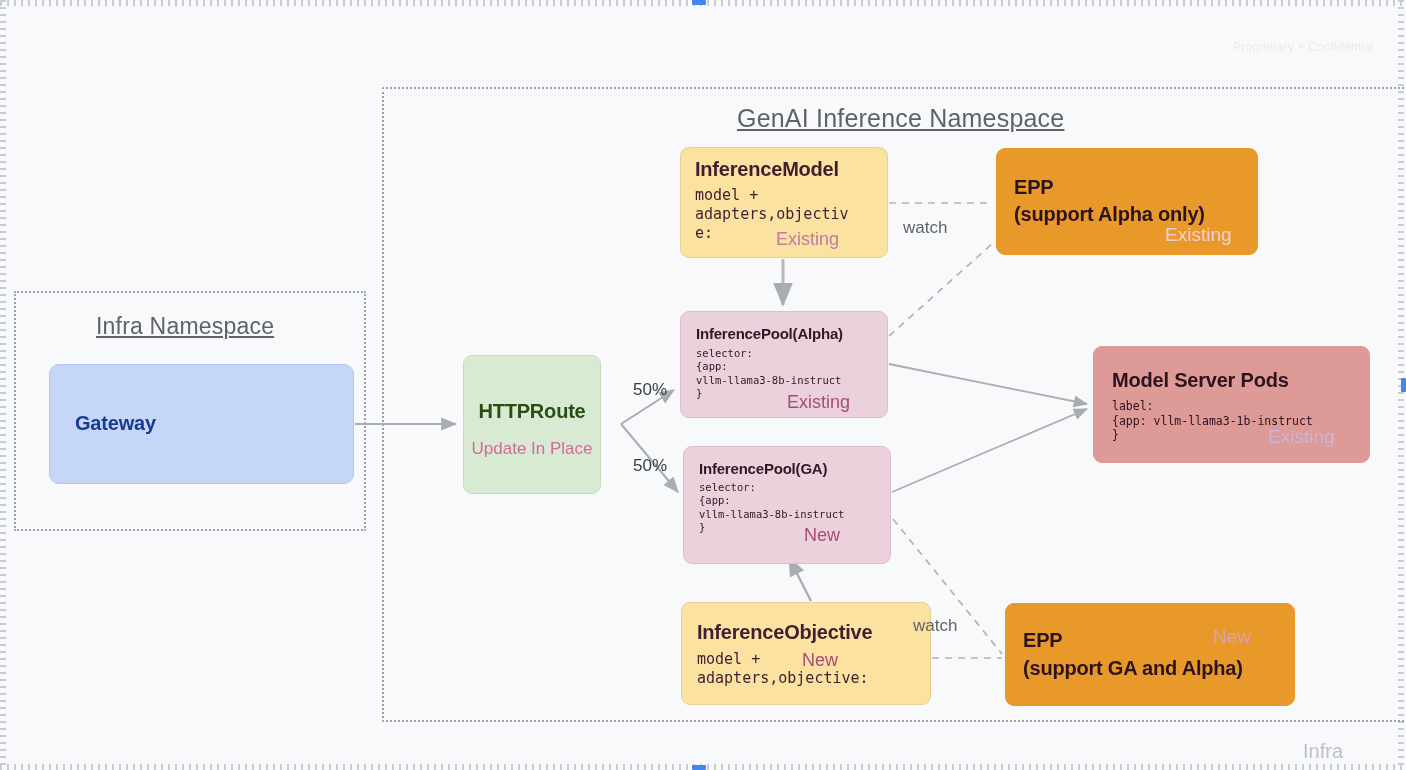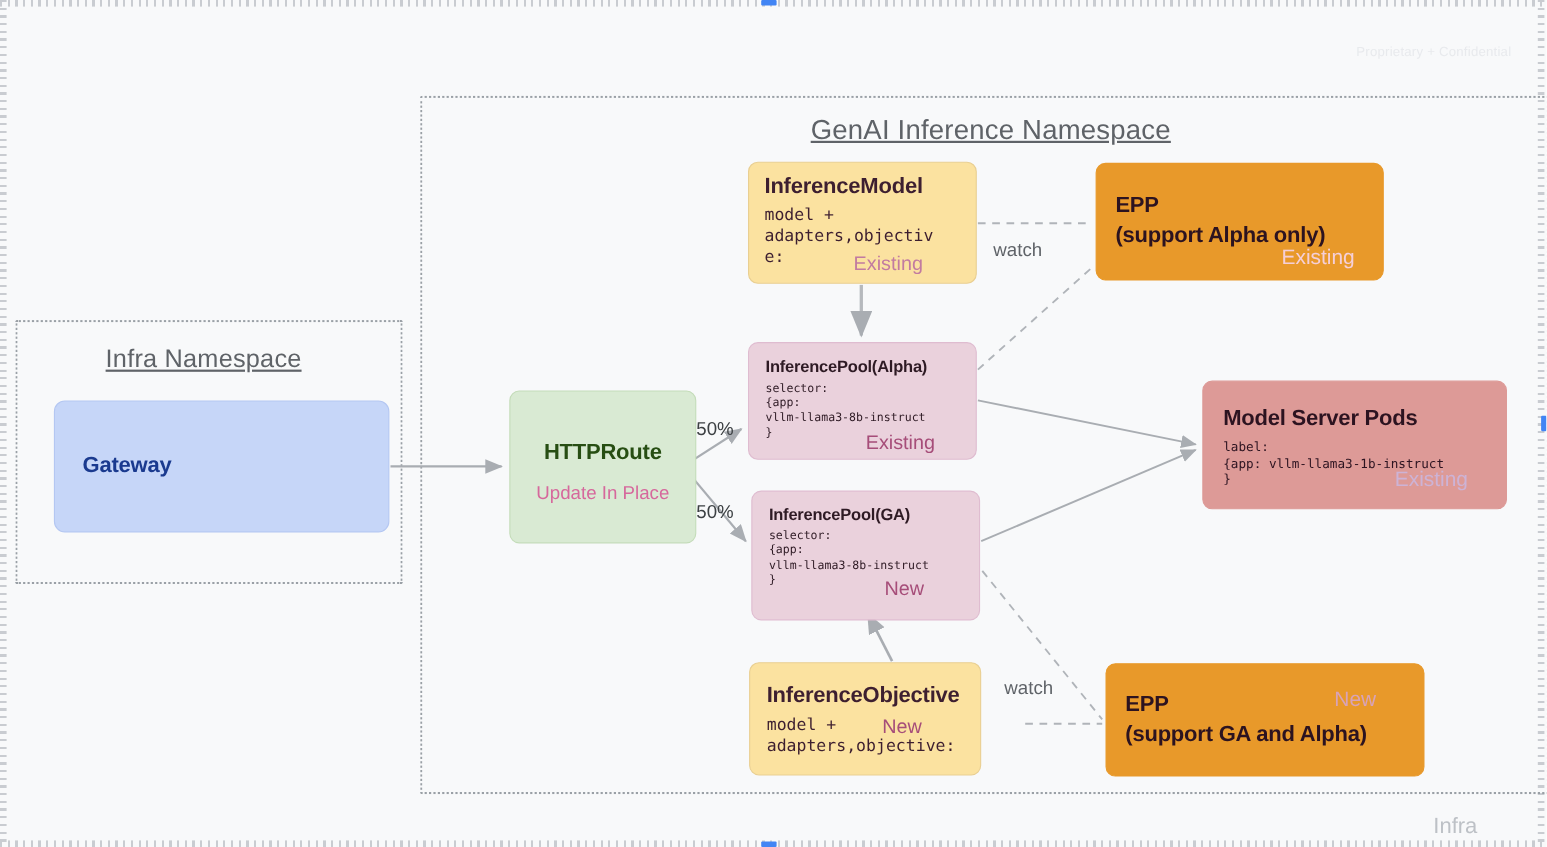--- a/index.html
+++ b/index.html
@@ -102,21 +102,21 @@
   }
   #gateway .title {
     position: absolute;
     left: 25px; top: 47px;
     font-size: 20px;
     color: #1a3a8f;
   }
 
   
   #httproute {
-    left: 463px; top: 355px; width: 170px; height: 139px;
+    left: 463px; top: 355px; width: 138px; height: 139px;
     background: #d9ead3;
     border: 1px solid #c4dcb9;
   }
   #httproute .title {
     position: absolute;
     left: 0; right: 0; top: 44px;
     text-align: center;
     font-size: 20px;
     color: #274e13;
   }
@@ -177,21 +177,21 @@
   #pool-ga .mono {
     position: absolute; left: 15px; top: 34px; width: 185px;
     font-size: 10.5px; color: #2e1a24;
   }
   #pool-ga .tag {
     left: 120px; top: 78px; font-size: 18px; color: #a64d79;
   }
 
   
   #inferenceobjective {
-    left: 681px; top: 602px; width: 211px; height: 103px;
+    left: 681px; top: 602px; width: 250px; height: 103px;
     background: #fbe2a0;
     border: 1px solid #e9cf92;
   }
   #inferenceobjective .title {
     position: absolute; left: 15px; top: 18px;
     font-size: 20px; color: #3d1f30;
   }
   #inferenceobjective .mono {
     position: absolute; left: 15px; top: 47px; width: 225px;
     font-size: 15px; color: #3d1f30;

